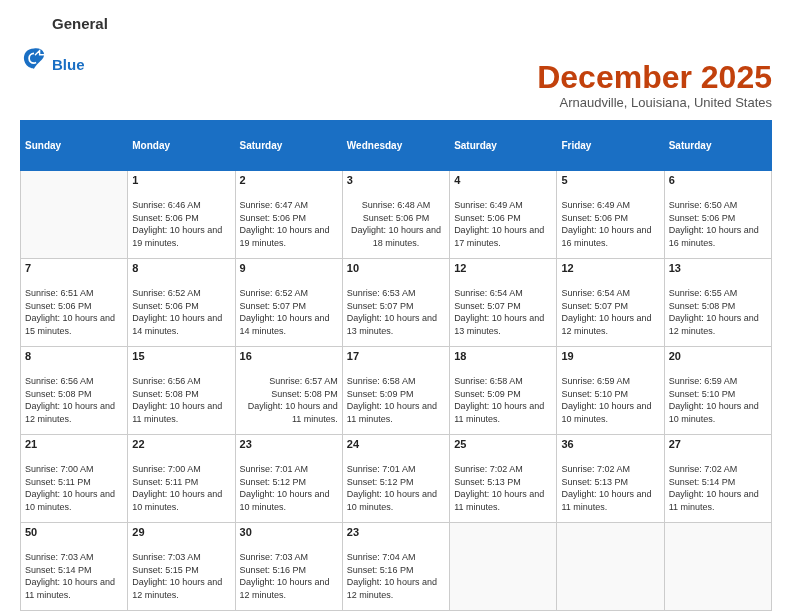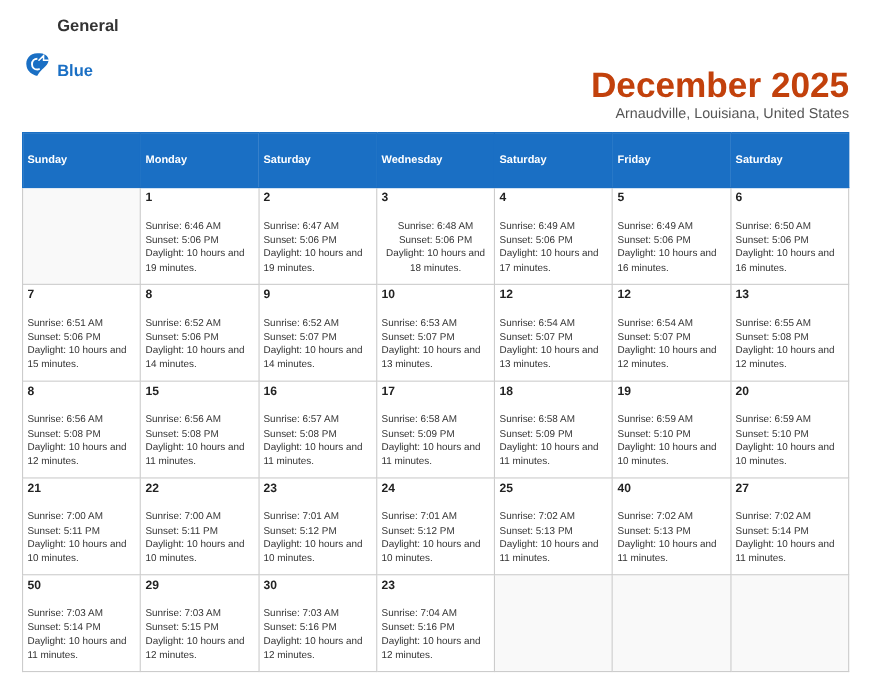--- a/index.html
+++ b/index.html
@@ -232,21 +232,21 @@
 Daylight: 10 hours and 12 minutes.</div>
           </td>
           <td>
             <div class="day-number">15</div>
             <div class="day-info" style="white-space: pre-line;">Sunrise: 6:56 AM
 Sunset: 5:08 PM
 Daylight: 10 hours and 11 minutes.</div>
           </td>
           <td>
             <div class="day-number">16</div>
-            <div class="day-info" style="white-space: pre-line;">Sunrise: 6:57 AM
+            <div class="day-info" style="white-space: pre-line; text-align: right;">Sunrise: 6:57 AM
 Sunset: 5:08 PM
 Daylight: 10 hours and 11 minutes.</div>
           </td>
           <td>
             <div class="day-number">17</div>
             <div class="day-info" style="white-space: pre-line;">Sunrise: 6:58 AM
 Sunset: 5:09 PM
 Daylight: 10 hours and 11 minutes.</div>
           </td>
           <td>
@@ -293,21 +293,21 @@
 Sunset: 5:12 PM
 Daylight: 10 hours and 10 minutes.</div>
           </td>
           <td>
             <div class="day-number">25</div>
             <div class="day-info" style="white-space: pre-line;">Sunrise: 7:02 AM
 Sunset: 5:13 PM
 Daylight: 10 hours and 11 minutes.</div>
           </td>
           <td>
-            <div class="day-number">40</div>
+            <div class="day-number">36</div>
             <div class="day-info" style="white-space: pre-line;">Sunrise: 7:02 AM
 Sunset: 5:13 PM
 Daylight: 10 hours and 11 minutes.</div>
           </td>
           <td>
             <div class="day-number">27</div>
             <div class="day-info" style="white-space: pre-line;">Sunrise: 7:02 AM
 Sunset: 5:14 PM
 Daylight: 10 hours and 11 minutes.</div>
           </td>

